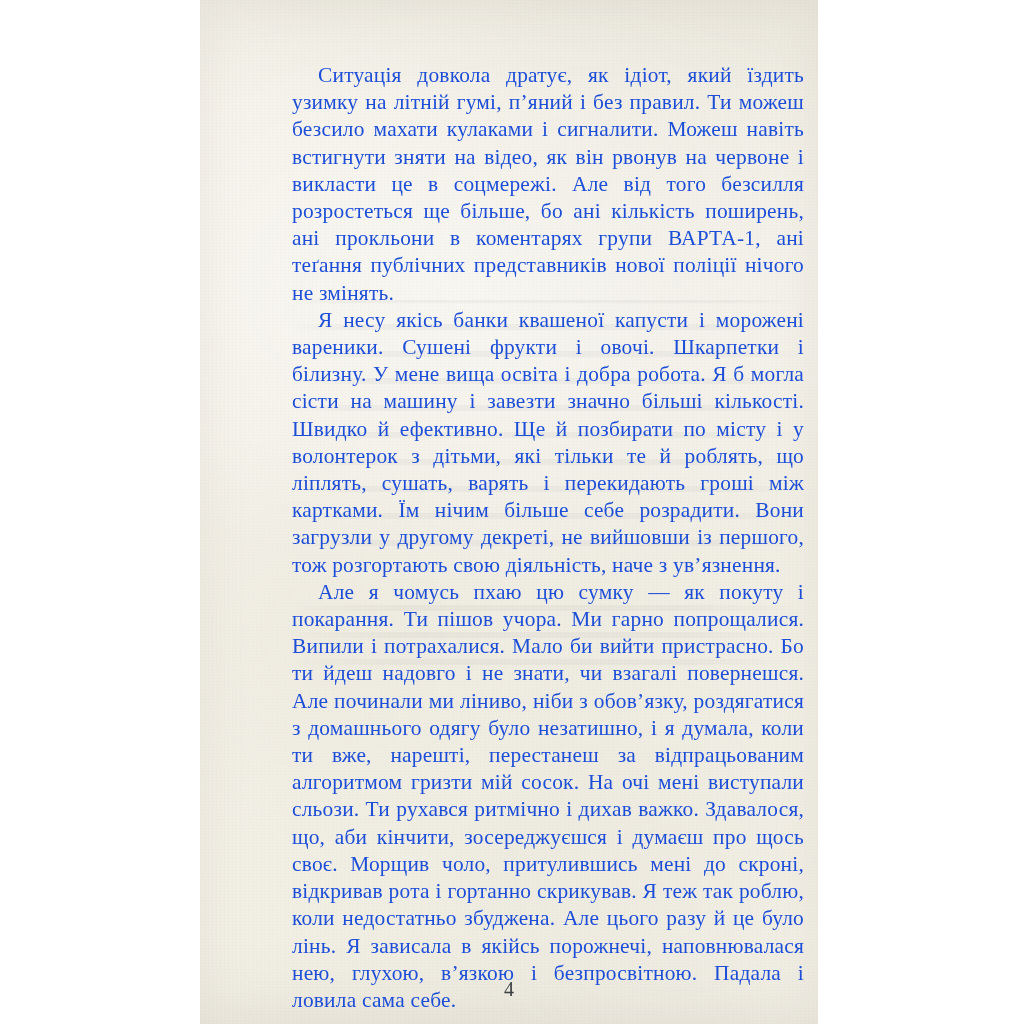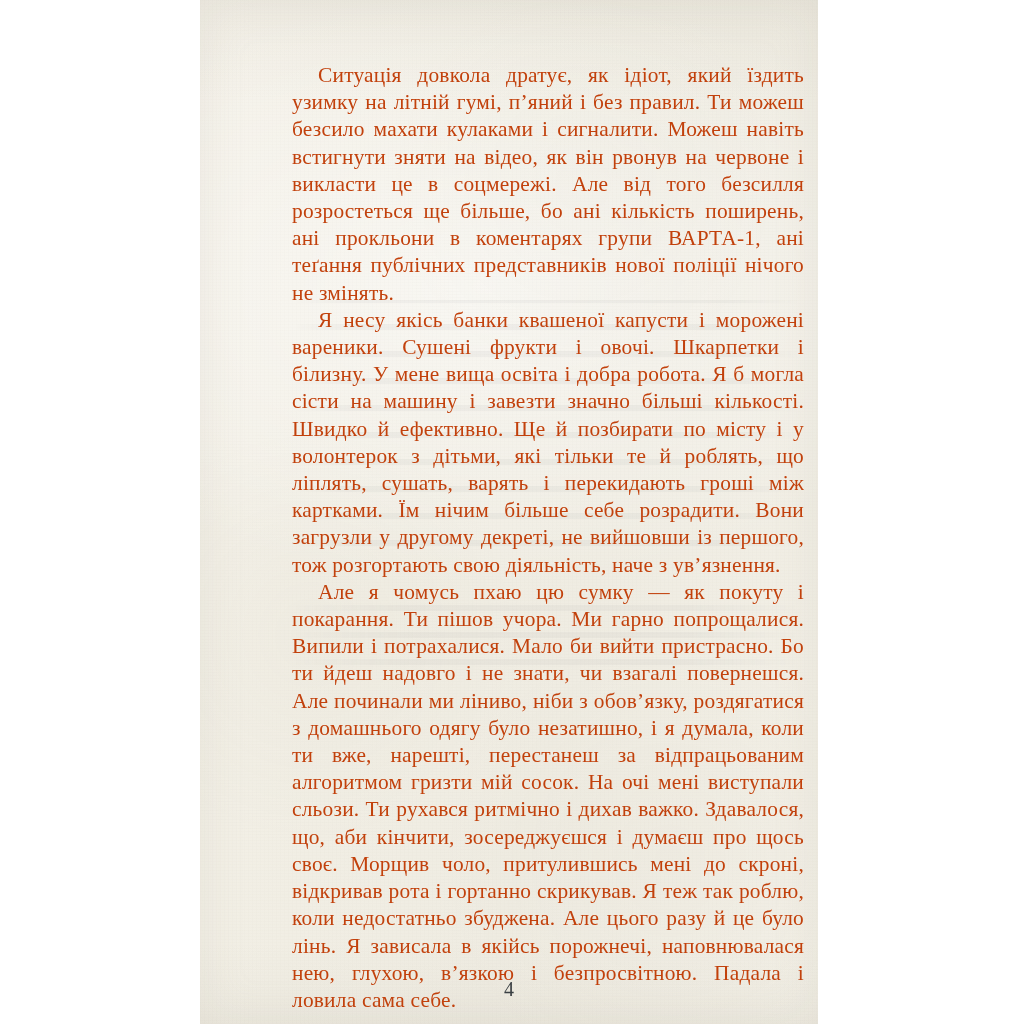--- a/index.html
+++ b/index.html
@@ -76,21 +76,21 @@
   }
 
   
   #text-column {
     position: absolute;
     left: 292px;
     top: 62px;
     width: 512px;
     font-size: 21.4px;
     line-height: 27.2px;
-    color: #c2410c;
+    color: #1d4ed8;
     text-align: justify;
     text-justify: inter-word;
     letter-spacing: 0.01em;
   }
   #text-column p {
     margin: 0;
     text-indent: 26px;
     text-align: justify;
     -webkit-hyphens: none;
             hyphens: none;

